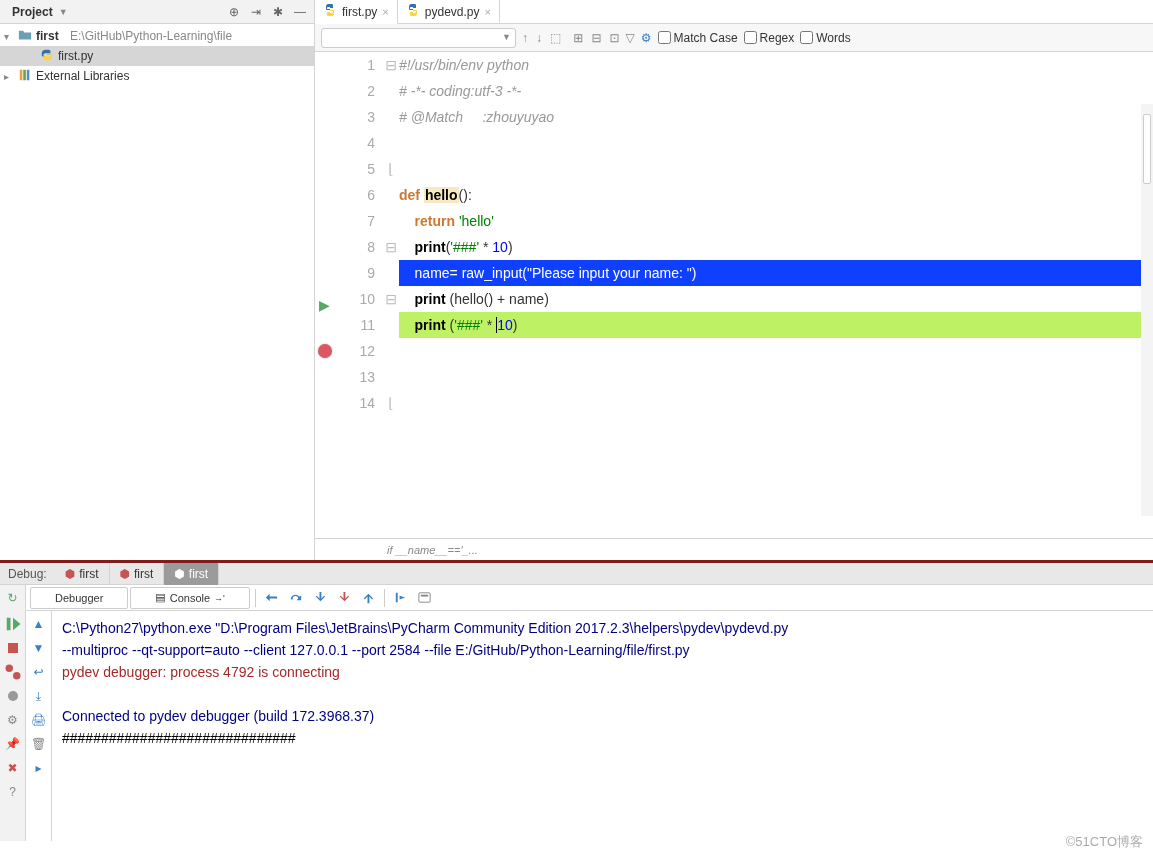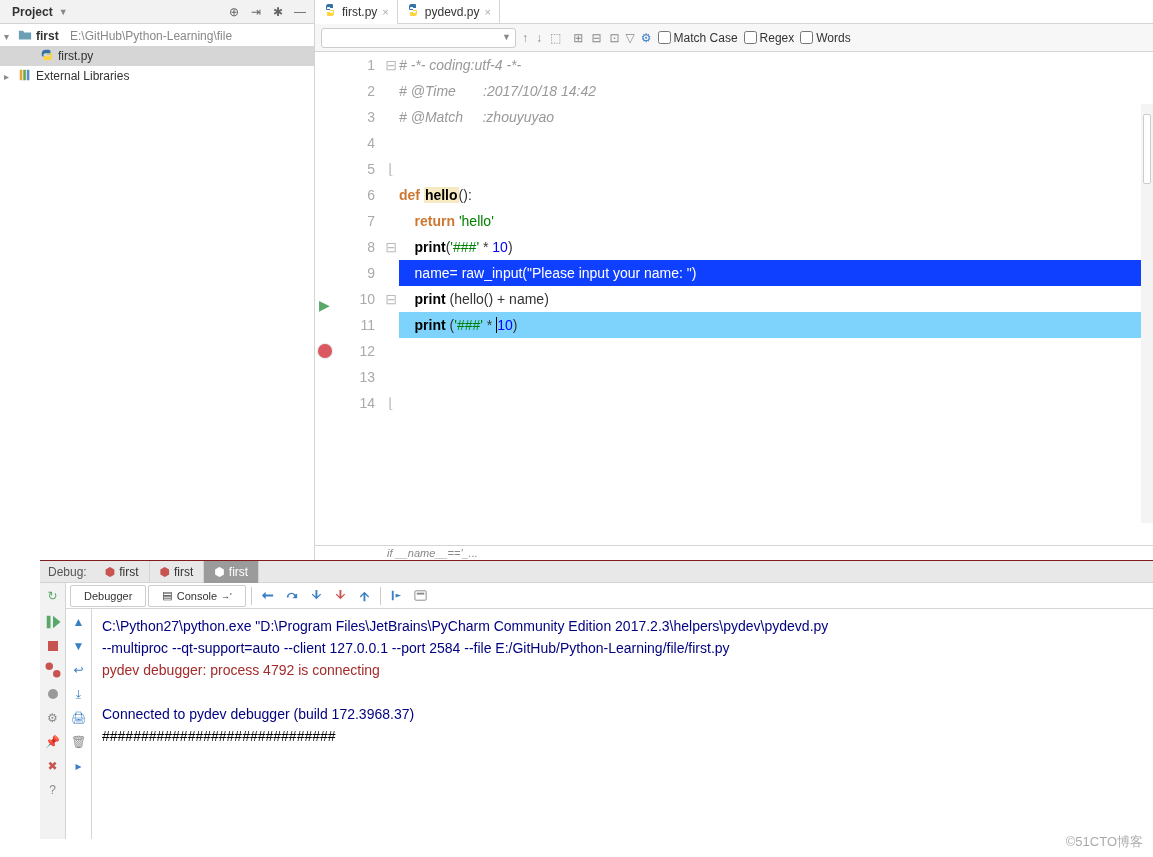--- a/index.html
+++ b/index.html
@@ -32,41 +32,41 @@
 .sb-check input { width:13px; height:13px; }
 .editor { flex:1; display:flex; font-family:Consolas,monospace; font-size:14px; line-height:26px; overflow:auto; position:relative; background:#fff; }
 .gutter { width:68px; text-align:right; color:#aaa; padding-right:8px; user-select:none; background:#fff; }
 .gutter .ln { height:26px; position:relative; }
 .gutter .run-arrow { position:absolute; left:4px; top:6px; color:#59a869; }
 .gutter .bp { position:absolute; left:3px; top:6px; width:14px; height:14px; background:#db5860; border-radius:50%; box-shadow:0 0 2px rgba(0,0,0,.3); }
 .fold-col { width:16px; color:#bbb; text-align:center; user-select:none; }
 .fold-col .fr { height:26px; }
 .code { flex:1; }
 .codeline { height:26px; white-space:pre; }
-.codeline.current { background:#7dd3fc; }
+.codeline.current { background:#bef264; }
 .codeline.hl { background:#1040ff; color:#fff; }
 .c-comment { color:#999; font-style:italic; }
 .kw { color:#cc7832; font-weight:bold; }
 .fn { color:#000; font-weight:bold; }
 .str { color:#008000; }
 .num { color:#0000ff; }
 .yellow-bg { background:#f7e9c2; padding:0 1px; }
 .caret { border-left:1px solid #000; }
-.breadcrumb { height:15px; border-top:1px solid #d4d4d4; padding-left:72px; font-size:11px; color:#888; display:flex; align-items:center; font-style:italic; }
-.bottom { border-top:1px solid #7f1d1d;margin-left:40px; }
+.breadcrumb { height:22px; border-top:1px solid #d4d4d4; padding-left:72px; font-size:11px; color:#888; display:flex; align-items:center; font-style:italic; }
+.bottom { border-top:3px solid #7f1d1d; }
 .debug-hdr { height:22px; background:#e8e8e8; border-bottom:1px solid #d4d4d4; display:flex; align-items:center; }
 .debug-label { padding:0 8px; font-size:12px; color:#555; }
 .debug-tab { height:22px; display:flex; align-items:center; padding:0 10px; gap:4px; border-right:1px solid #d4d4d4; font-size:12px; cursor:pointer; }
 .debug-tab.active { background:#9b9b9b; color:#fff; }
 .tool-row { height:26px; display:flex; align-items:center; border-bottom:1px solid #d4d4d4; }
 .tool-row .btns { display:flex; align-items:center; gap:2px; padding:0 4px; }
 .tool-btn { width:22px; height:22px; display:flex; align-items:center; justify-content:center; cursor:pointer; color:#555; font-size:13px; }
 .tool-btn svg { width:15px; height:15px; }
 .tool-sep { width:1px; height:18px; background:#ccc; margin:0 3px; }
-.tab-btn { padding:0 13px; height:22px; display:flex; align-items:center; gap:4px; border:1px solid #ccc; border-radius:2px; font-size:11px; cursor:pointer; }
+.tab-btn { padding:0 24px; height:22px; display:flex; align-items:center; gap:4px; border:1px solid #ccc; border-radius:2px; font-size:11px; cursor:pointer; }
 .tab-btn.active { background:#fff; }
 .console-body { display:flex; height:230px; }
 .left-rail { width:26px; background:#f2f2f2; border-right:1px solid #d4d4d4; display:flex; flex-direction:column; align-items:center; padding-top:3px; gap:4px; }
 .left-rail2 { width:26px; border-right:1px solid #d4d4d4; display:flex; flex-direction:column; align-items:center; padding-top:3px; gap:4px; }
 .rail-btn { width:20px; height:20px; display:flex; align-items:center; justify-content:center; cursor:pointer; }
 .console-out { flex:1; padding:6px 10px; font-family:Consolas,monospace; font-size:14px; line-height:22px; overflow:auto; }
 .cons-navy { color:#000080; }
 .cons-red { color:#a52a2a; }
 .cons-blk { color:#000; }
 .watermark { position:absolute; right:10px; bottom:6px; color:rgba(0,0,0,.35); font-size:13px; }
@@ -198,22 +198,22 @@
           <div class="fr"></div>
           <div class="fr">⊟</div>
           <div class="fr"></div>
           <div class="fr">⊟</div>
         <div class="fr"></div>
           <div class="fr"></div>
           <div class="fr"></div>
           <div class="fr">⌊</div>
       </div>
       <div class="code">
-        <div class="codeline"><span class="c-comment"># -*- coding:utf-4 -*-</span></div>
-        <div class="codeline"><span class="c-comment"># @Time       :2017/10/18 14:42</span></div>
+        <div class="codeline"><span class="c-comment">#!/usr/bin/env python</span></div>
+        <div class="codeline"><span class="c-comment"># -*- coding:utf-3 -*-</span></div>
         <div class="codeline"><span class="c-comment"># @Match     :zhouyuyao</span></div>
         <div class="codeline"></div>
         <div class="codeline"></div>
         <div class="codeline"><span class="kw">def </span><span class="fn yellow-bg">hello</span><span>():</span></div>
         <div class="codeline">    <span class="kw">return </span><span class="str">'hello'</span></div>
         <div class="codeline">    <span class="fn">print</span><span>(</span><span class="str">'###'</span><span> * </span><span class="num">10</span><span>)</span></div>
         <div class="codeline hl">    name= raw_input("Please input your name: ")</div>
         <div class="codeline">    <span class="fn">print </span><span>(</span><span>hello</span><span>() + </span><span>name</span><span>)</span></div>
         <div class="codeline current">    <span class="fn">print </span><span>(</span><span class="str">'###'</span><span> * </span><span class="caret"></span><span class="num">10</span><span>)</span></div>
       </div>

